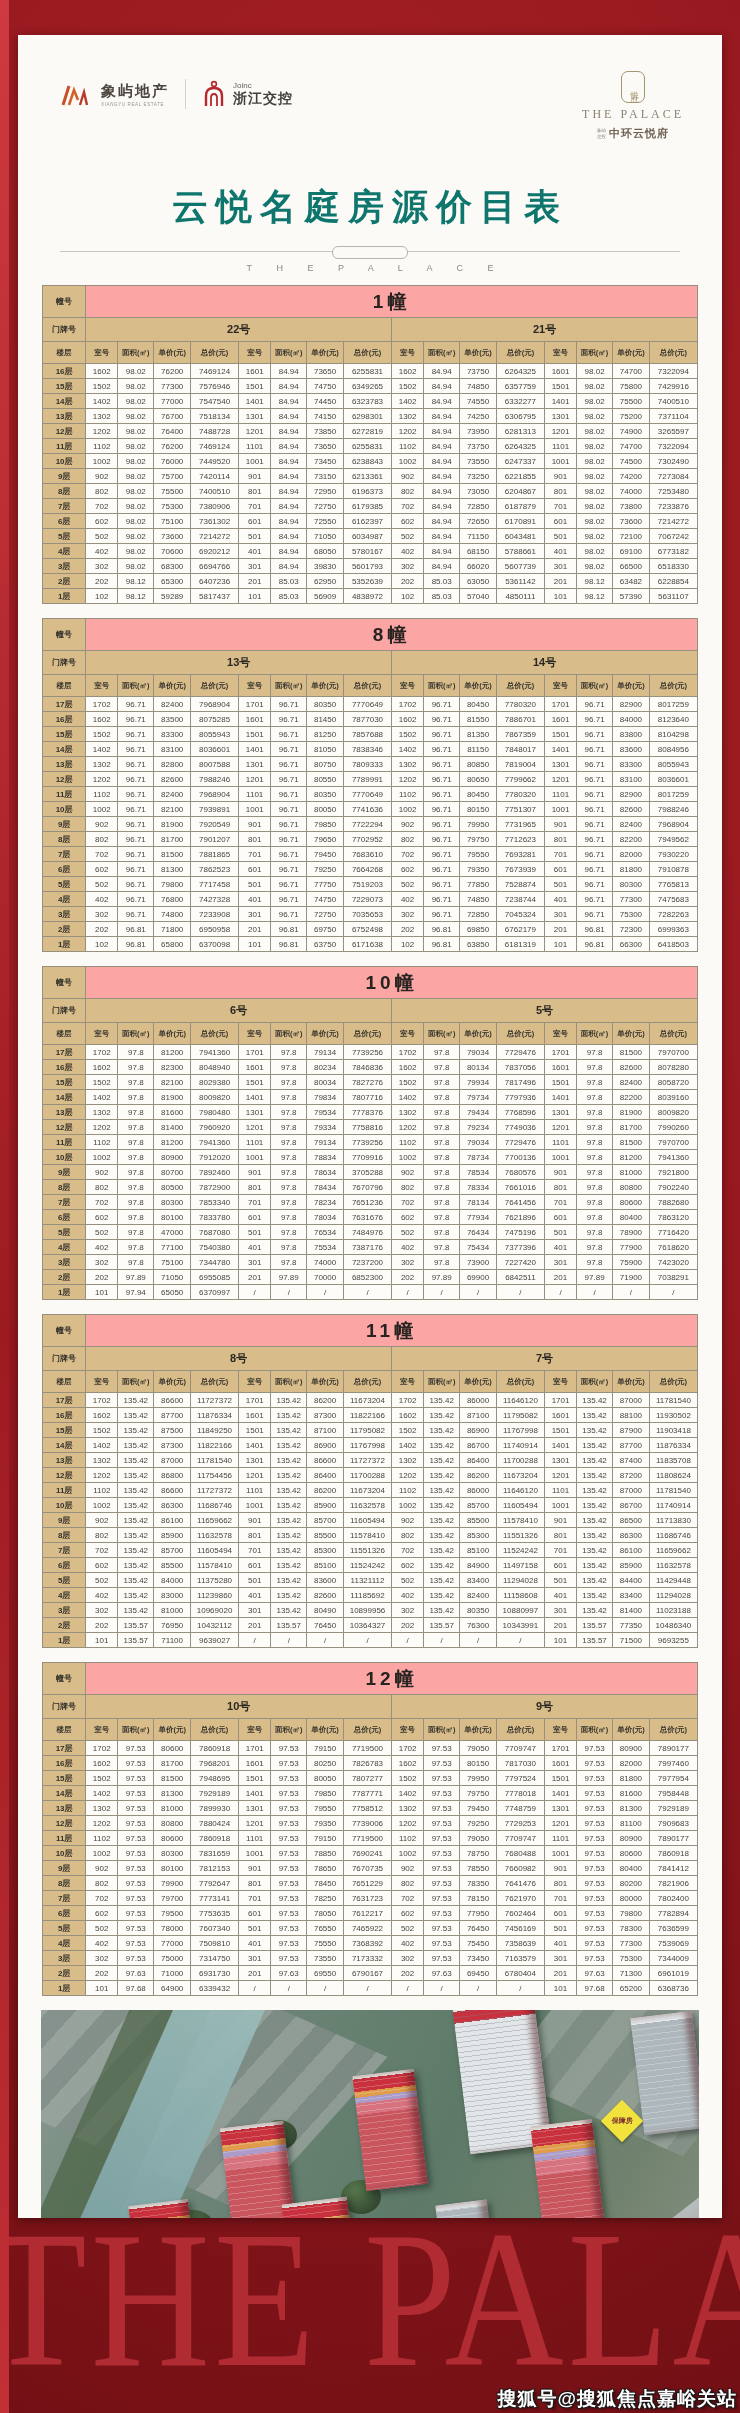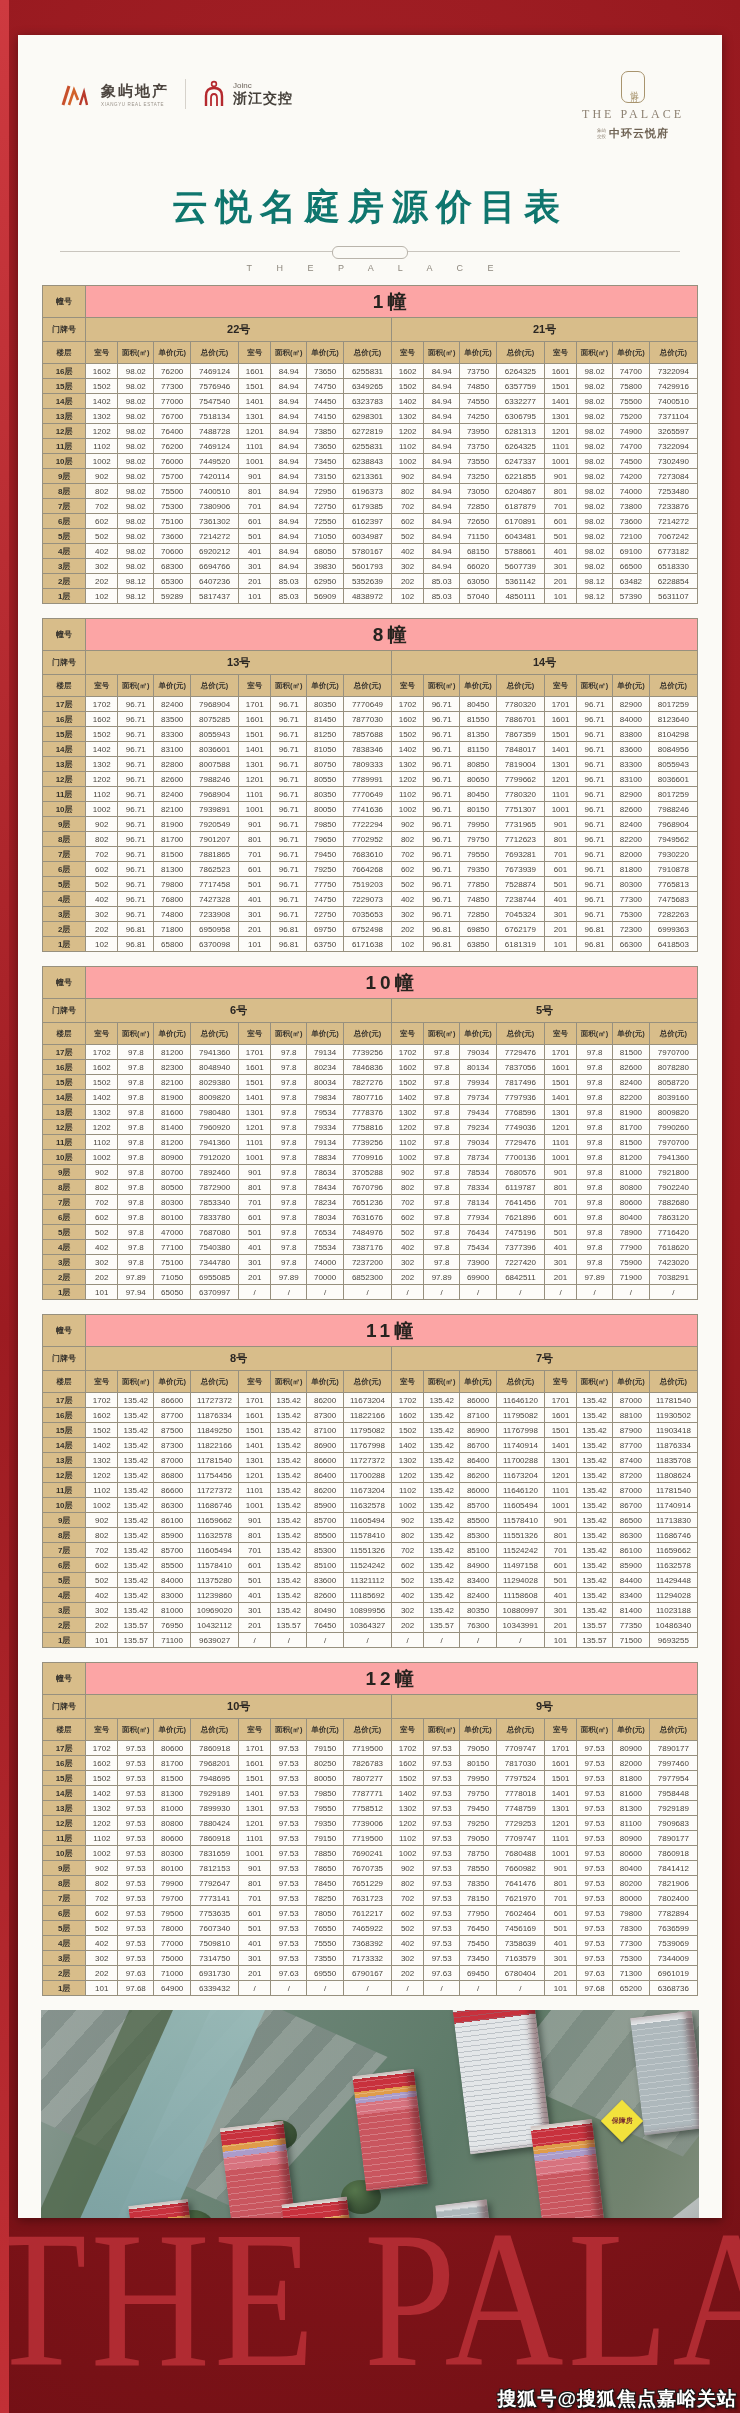--- a/index.html
+++ b/index.html
@@ -1096,21 +1096,21 @@
               <td class="dc">97.8</td>
               <td class="dc">80500</td>
               <td class="dc">7872900</td>
               <td class="dc">801</td>
               <td class="dc">97.8</td>
               <td class="dc">78434</td>
               <td class="dc">7670796</td>
               <td class="dc">802</td>
               <td class="dc">97.8</td>
               <td class="dc">78334</td>
-              <td class="dc">6119787</td>
+              <td class="dc">7661016</td>
               <td class="dc">801</td>
               <td class="dc">97.8</td>
               <td class="dc">80800</td>
               <td class="dc">7902240</td>
             </tr>
             <tr>
               <td class="fl">7层</td>
               <td class="dc">702</td>
               <td class="dc">97.8</td>
               <td class="dc">80300</td>

